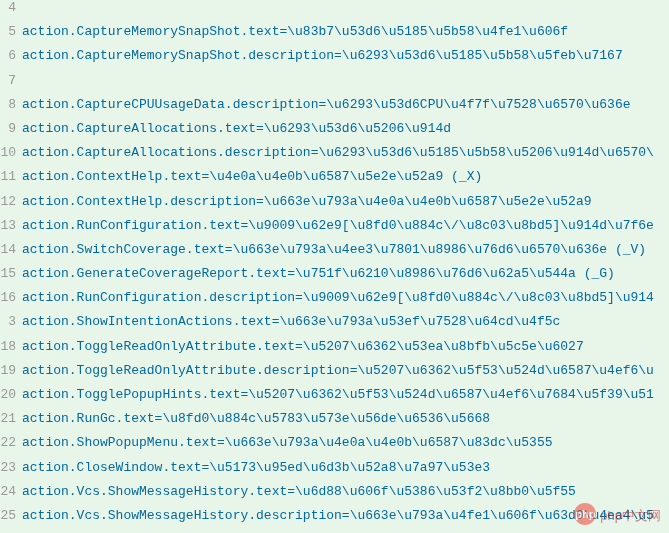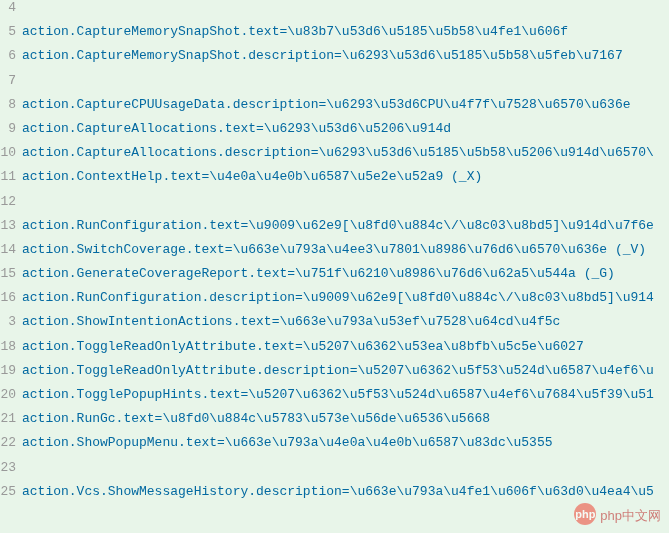--- a/index.html
+++ b/index.html
@@ -100,20 +100,21 @@
     <div class="line">
       <div class="gutter">10</div>
       <div class="code">action.CaptureAllocations.description=\u6293\u53d6\u5185\u5b58\u5206\u914d\u6570\</div>
     </div>
     <div class="line">
       <div class="gutter">11</div>
       <div class="code">action.ContextHelp.text=\u4e0a\u4e0b\u6587\u5e2e\u52a9 (_X)</div>
     </div>
     <div class="line">
       <div class="gutter">12</div>
+      <div class="code">action.ContextHelp.description=\u663e\u793a\u4e0a\u4e0b\u6587\u5e2e\u52a9</div>
     </div>
     <div class="line">
       <div class="gutter">13</div>
       <div class="code">action.RunConfiguration.text=\u9009\u62e9[\u8fd0\u884c\/\u8c03\u8bd5]\u914d\u7f6e</div>
     </div>
     <div class="line">
       <div class="gutter">14</div>
       <div class="code">action.SwitchCoverage.text=\u663e\u793a\u4ee3\u7801\u8986\u76d6\u6570\u636e (_V)</div>
     </div>
     <div class="line">
@@ -143,20 +144,25 @@
     <div class="line">
       <div class="gutter">21</div>
       <div class="code">action.RunGc.text=\u8fd0\u884c\u5783\u573e\u56de\u6536\u5668</div>
     </div>
     <div class="line">
       <div class="gutter">22</div>
       <div class="code">action.ShowPopupMenu.text=\u663e\u793a\u4e0a\u4e0b\u6587\u83dc\u5355</div>
     </div>
     <div class="line">
       <div class="gutter">23</div>
+      <div class="code">action.CloseWindow.text=\u5173\u95ed\u6d3b\u52a8\u7a97\u53e3</div>
+    </div>
+    <div class="line">
+      <div class="gutter">24</div>
+      <div class="code">action.Vcs.ShowMessageHistory.text=\u6d88\u606f\u5386\u53f2\u8bb0\u5f55</div>
     </div>
     <div class="line">
       <div class="gutter">25</div>
       <div class="code">action.Vcs.ShowMessageHistory.description=\u663e\u793a\u4fe1\u606f\u63d0\u4ea4\u5</div>
     </div>
   </div>
 
 <div class="watermark">
   <div class="watermark-logo">php</div>
   <div class="watermark-text">php中文网</div>

